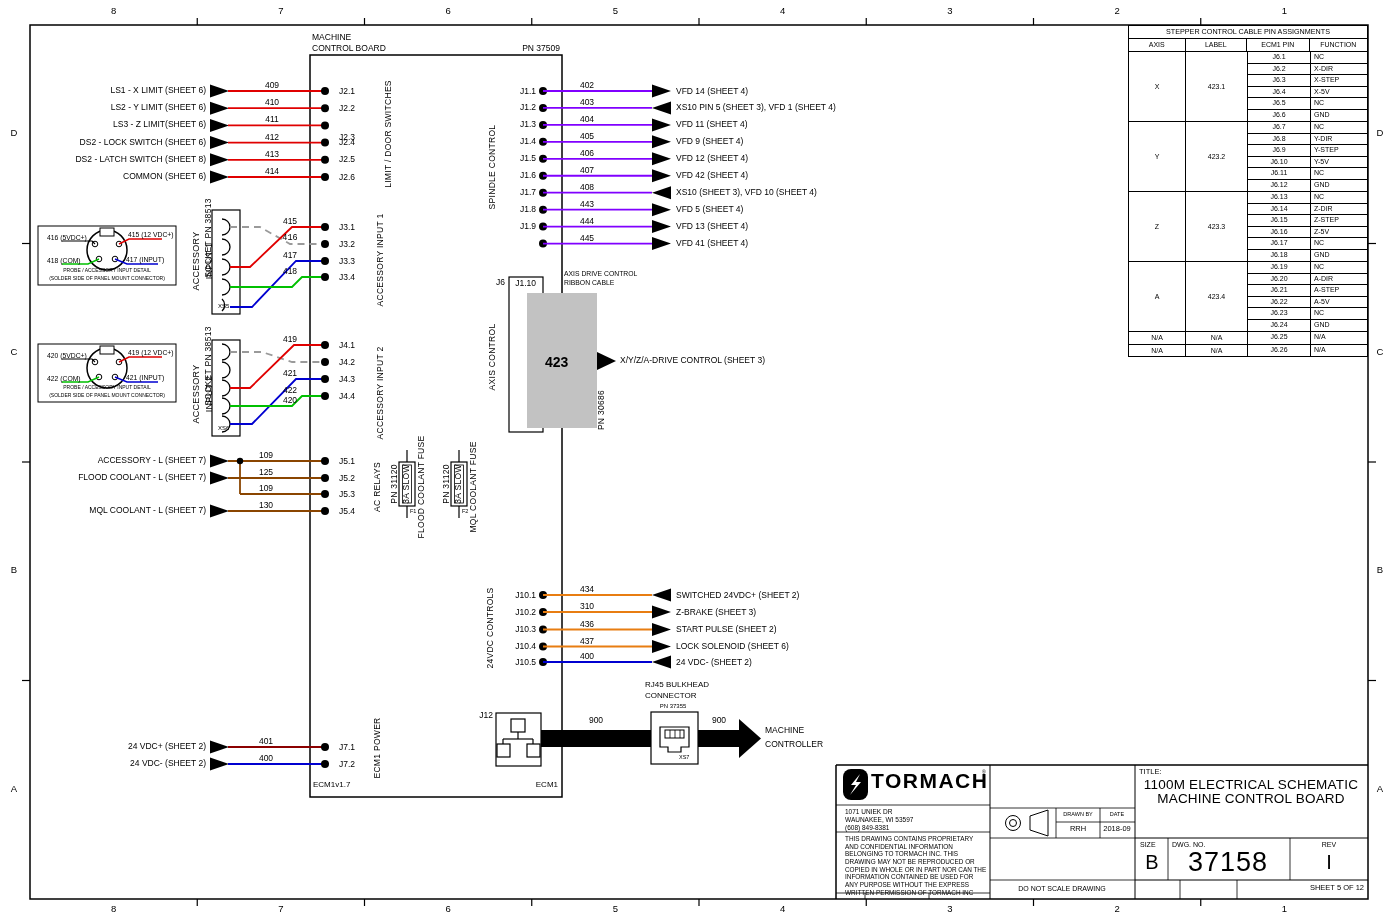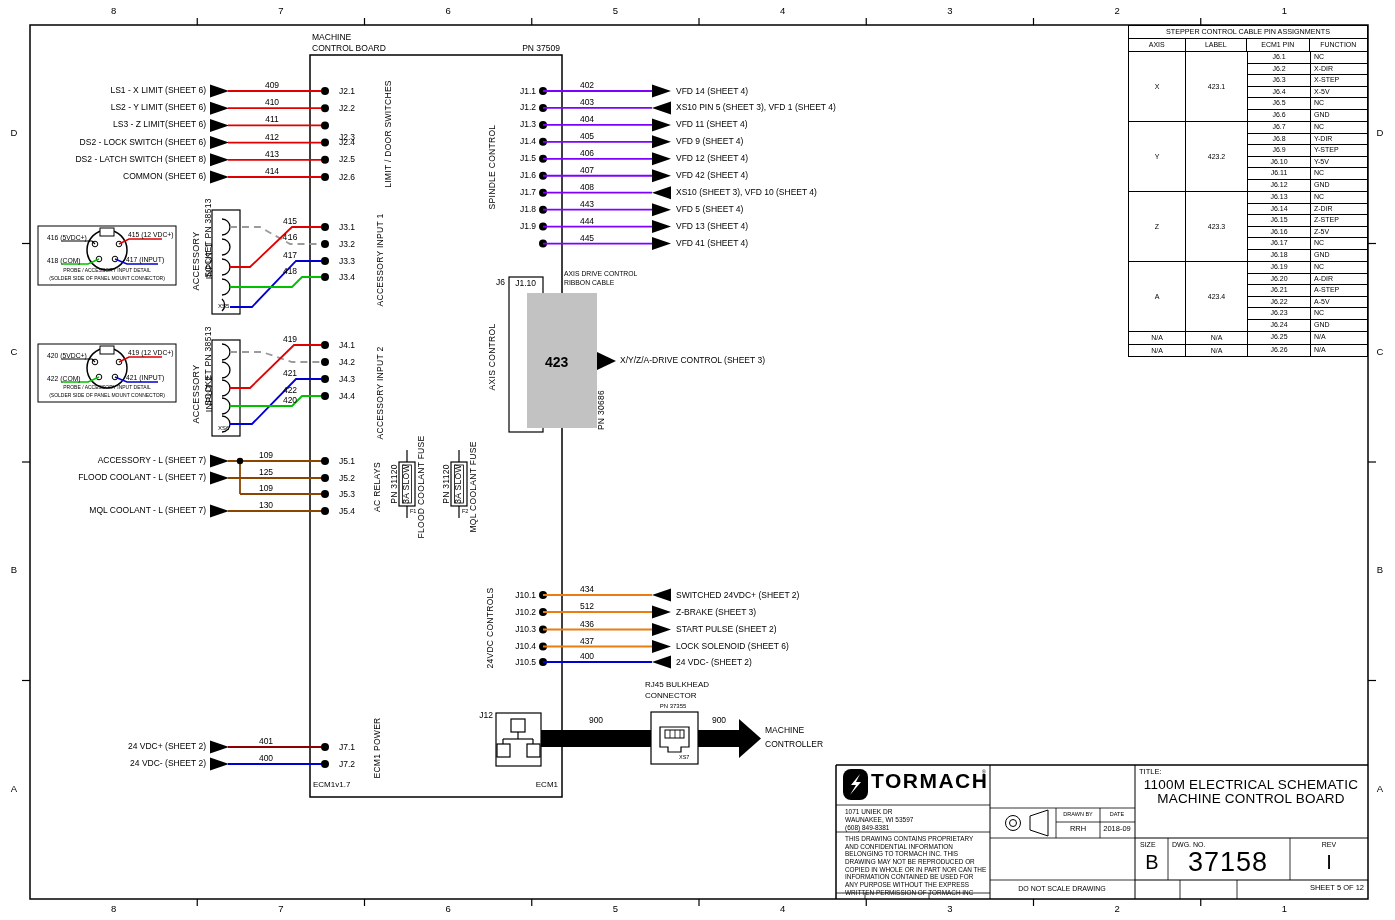--- a/index.html
+++ b/index.html
@@ -432,21 +432,21 @@
       <div class="abs t" style="right: 859px; top: 222.1px;">J1.9</div>
       <div class="abs t c" style="left: 587px; top: 216.6px;">444</div>
       <div class="abs t" style="left: 676px; top: 222.1px;">VFD 13 (SHEET 4)</div>
       <div class="abs t" style="right: 859px; top: 239.05px; margin-top: 40px;">J1.10</div>
       <div class="abs t c" style="left: 587px; top: 233.55px;">445</div>
       <div class="abs t" style="left: 676px; top: 239.05px;">VFD 41 (SHEET 4)</div>
       <div class="abs t" style="right: 859px; top: 590.5px;">J10.1</div>
       <div class="abs t c" style="left: 587px; top: 585px;">434</div>
       <div class="abs t" style="left: 676px; top: 590.5px;">SWITCHED 24VDC+ (SHEET 2)</div>
       <div class="abs t" style="right: 859px; top: 607.5px;">J10.2</div>
-      <div class="abs t c" style="left: 587px; top: 602px;">512</div>
+      <div class="abs t c" style="left: 587px; top: 602px;">310</div>
       <div class="abs t" style="left: 676px; top: 607.5px;">Z-BRAKE (SHEET 3)</div>
       <div class="abs t" style="right: 859px; top: 625px;">J10.3</div>
       <div class="abs t c" style="left: 587px; top: 619.5px;">436</div>
       <div class="abs t" style="left: 676px; top: 625px;">START PULSE (SHEET 2)</div>
       <div class="abs t" style="right: 859px; top: 642px;">J10.4</div>
       <div class="abs t c" style="left: 587px; top: 636.5px;">437</div>
       <div class="abs t" style="left: 676px; top: 642px;">LOCK SOLENOID (SHEET 6)</div>
       <div class="abs t" style="right: 859px; top: 657.5px;">J10.5</div>
       <div class="abs t c" style="left: 587px; top: 652px;">400</div>
       <div class="abs t" style="left: 676px; top: 657.5px;">24 VDC- (SHEET 2)</div>

